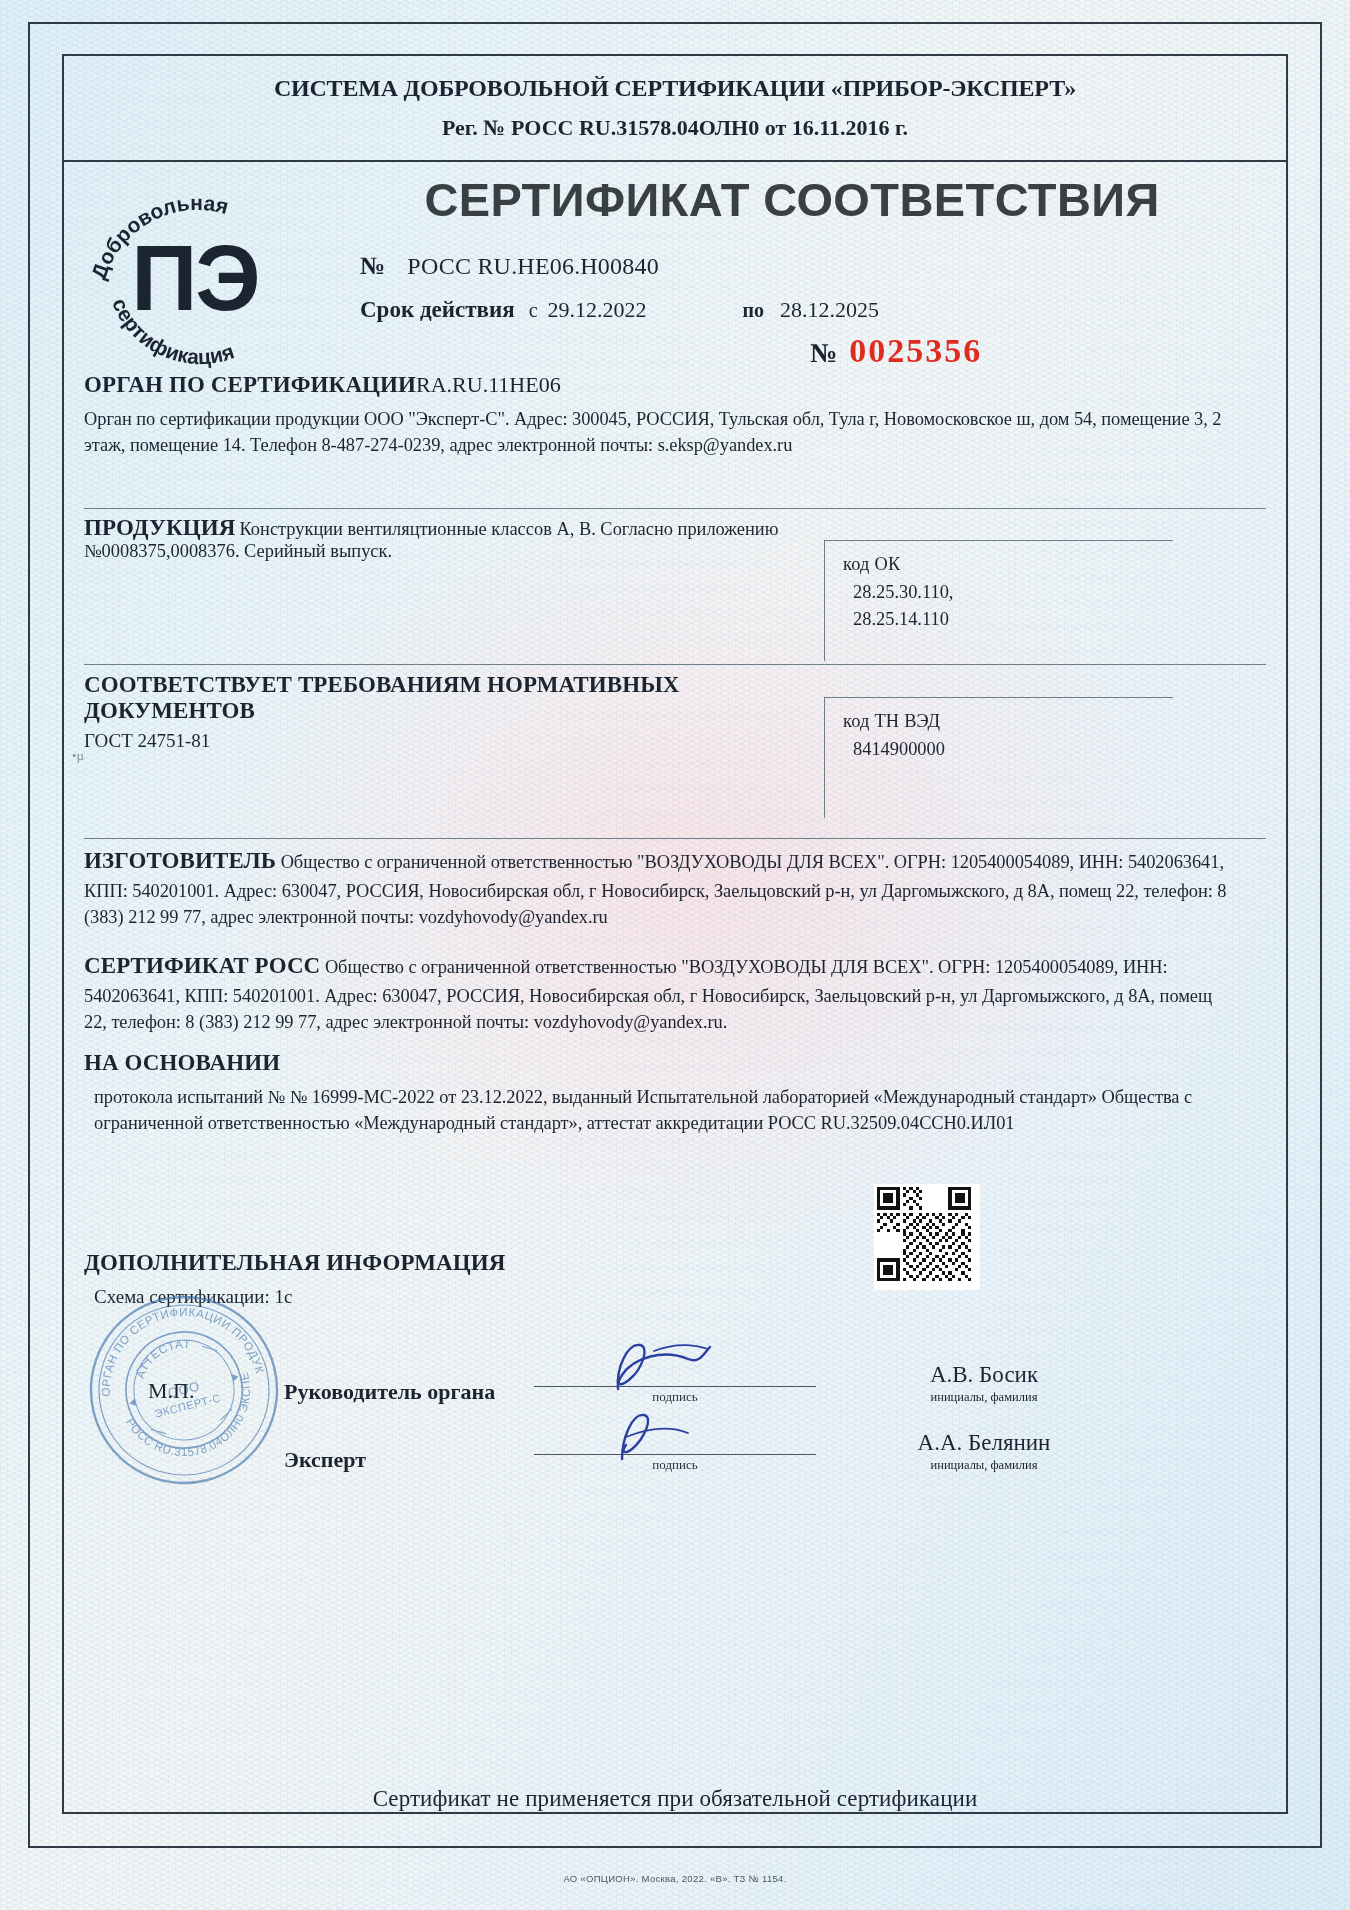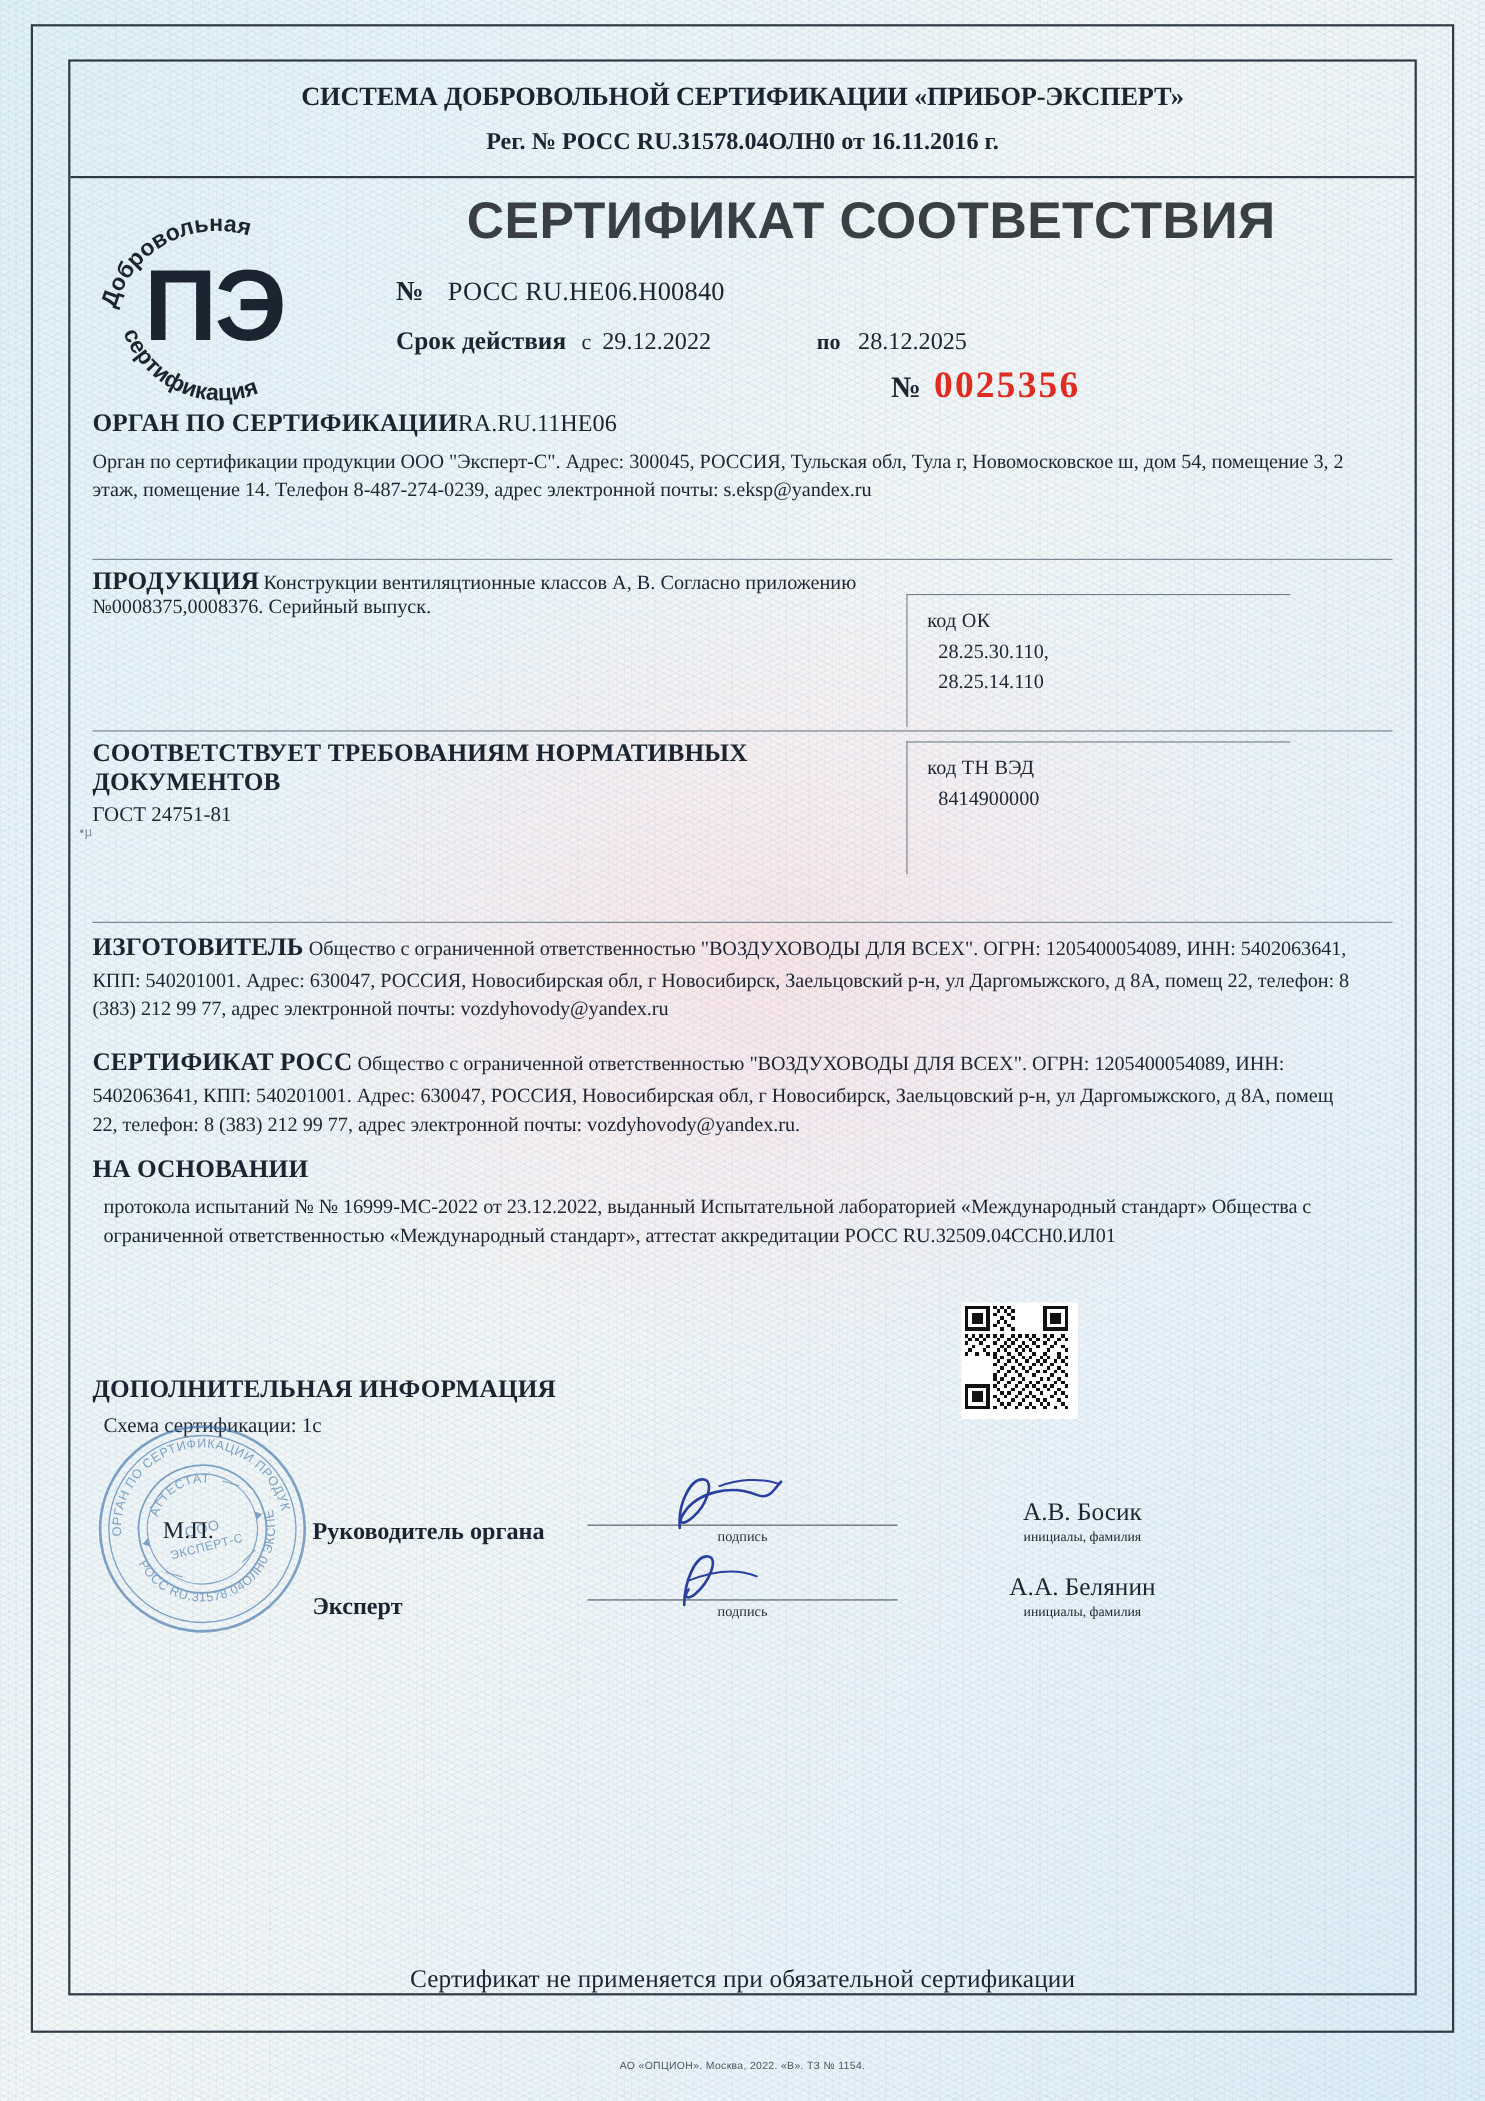--- a/index.html
+++ b/index.html
@@ -329,21 +329,21 @@
     <div class="cb-val">28.25.30.110,</div>
     <div class="cb-val">28.25.14.110</div>
   </div>
 
   <div class="hr" style="top:664px"></div>
 
   <div class="conform-block">
     <div class="sec-head">СООТВЕТСТВУЕТ ТРЕБОВАНИЯМ НОРМАТИВНЫХ ДОКУМЕНТОВ</div>
     <div class="gost">ГОСТ 24751-81</div>
   </div>
-  <div class="code-box" style="left:824px; top:674px; width:330px; height:110px;">
+  <div class="code-box" style="left:824px; top:697px; width:330px; height:110px;">
     <div class="cb-label">код ТН ВЭД</div>
     <div class="cb-val">8414900000</div>
   </div>
   <div class="smudge">•µ</div>
 
   <div class="hr" style="top:838px"></div>
 
   <div class="maker-block body-txt">
     <span class="sec-head">ИЗГОТОВИТЕЛЬ</span>
     <span class="inline-txt">Общество с ограниченной ответственностью "ВОЗДУХОВОДЫ ДЛЯ ВСЕХ". ОГРН: 1205400054089, ИНН: 5402063641, КПП: 540201001. Адрес: 630047, РОССИЯ, Новосибирская обл, г Новосибирск, Заельцовский р-н, ул Даргомыжского, д 8А, помещ 22, телефон: 8 (383) 212 99 77, адрес электронной почты: vozdyhovody@yandex.ru</span>

